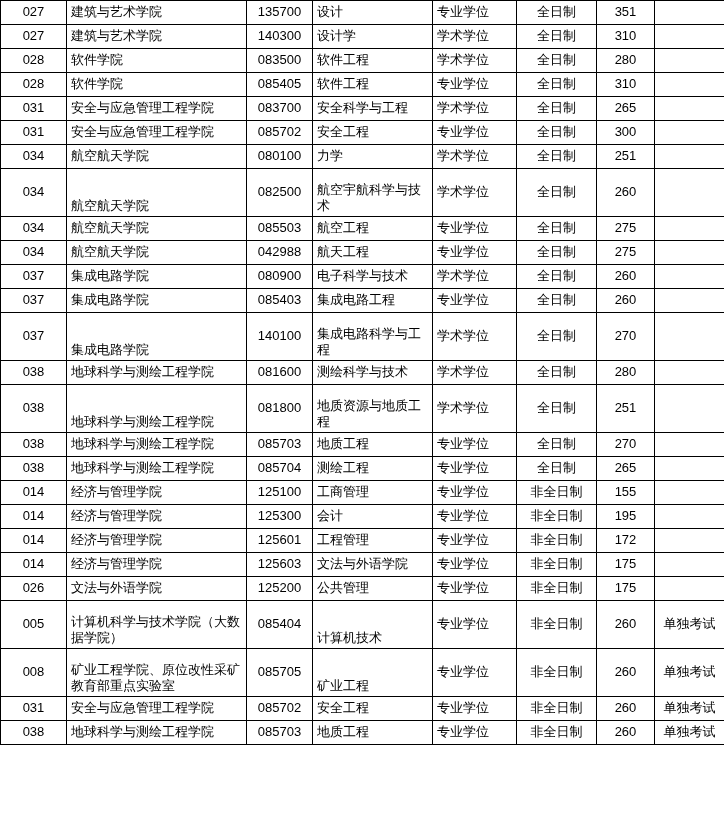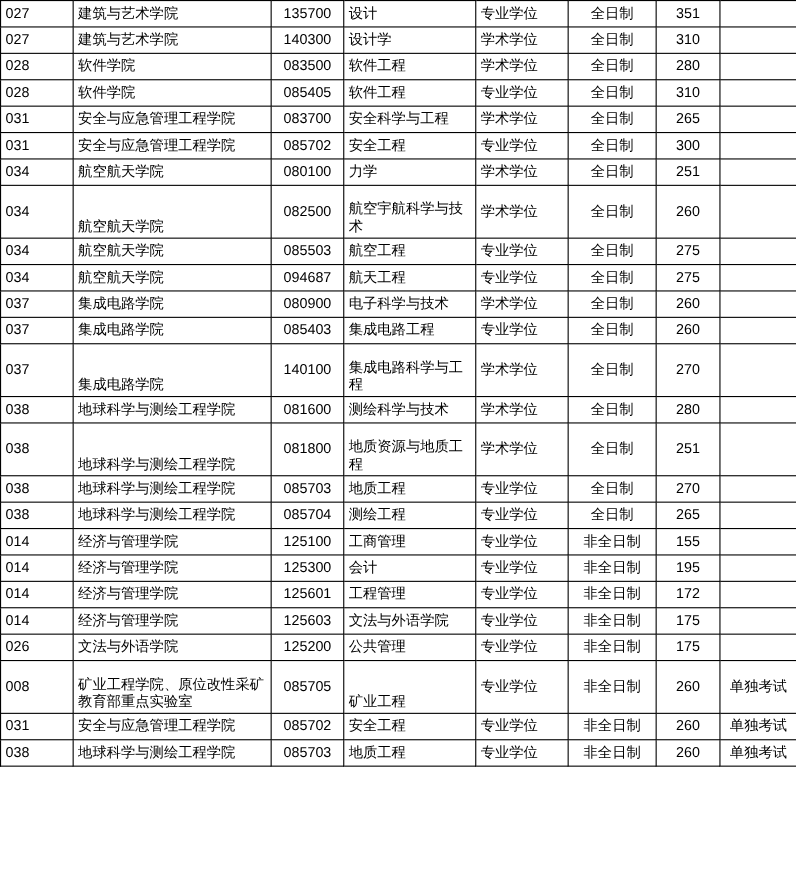--- a/index.html
+++ b/index.html
@@ -32,21 +32,21 @@
   
   col.c-code    { width: 66px; }
   col.c-college { width: 180px; }
   col.c-major   { width: 66px; }
   col.c-name    { width: 120px; }
   col.c-degree  { width: 84px; }
   col.c-mode    { width: 80px; }
   col.c-score   { width: 58px; }
   col.c-note    { width: 70px; }
 
-  td.code    { }
+  td.code    { text-align: center; }
   td.college { text-align: left; }
   td.major   { text-align: center; }
   td.name    { text-align: left; }
   td.degree  { text-align: left; }
   td.mode    { text-align: center; }
   td.score   { text-align: center; }
   td.note    { text-align: center; }
 
   tr.tall td { height: 48px; }
   tr.tall td.college,
@@ -158,21 +158,21 @@
         <td class="major">085503</td>
         <td class="name">航空工程</td>
         <td class="degree">专业学位</td>
         <td class="mode">全日制</td>
         <td class="score">275</td>
         <td class="note"></td>
       </tr>
       <tr>
         <td class="code">034</td>
         <td class="college">航空航天学院</td>
-        <td class="major">094687</td>
+        <td class="major">042988</td>
         <td class="name">航天工程</td>
         <td class="degree">专业学位</td>
         <td class="mode">全日制</td>
         <td class="score">275</td>
         <td class="note"></td>
       </tr>
       <tr>
         <td class="code">037</td>
         <td class="college">集成电路学院</td>
         <td class="major">080900</td>
@@ -286,20 +286,30 @@
         <td class="code">026</td>
         <td class="college">文法与外语学院</td>
         <td class="major">125200</td>
         <td class="name">公共管理</td>
         <td class="degree">专业学位</td>
         <td class="mode">非全日制</td>
         <td class="score">175</td>
         <td class="note"></td>
       </tr>
       <tr class="tall">
+        <td class="code">005</td>
+        <td class="college">计算机科学与技术学院（大数据学院）</td>
+        <td class="major">085404</td>
+        <td class="name">计算机技术</td>
+        <td class="degree">专业学位</td>
+        <td class="mode">非全日制</td>
+        <td class="score">260</td>
+        <td class="note">单独考试</td>
+      </tr>
+      <tr class="tall">
         <td class="code">008</td>
         <td class="college">矿业工程学院、原位改性采矿教育部重点实验室</td>
         <td class="major">085705</td>
         <td class="name">矿业工程</td>
         <td class="degree">专业学位</td>
         <td class="mode">非全日制</td>
         <td class="score">260</td>
         <td class="note">单独考试</td>
       </tr>
       <tr>

